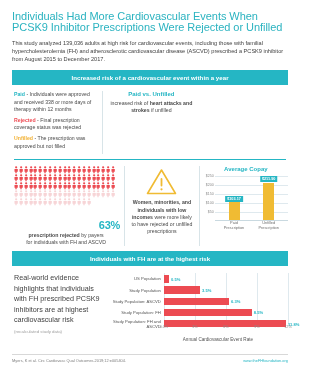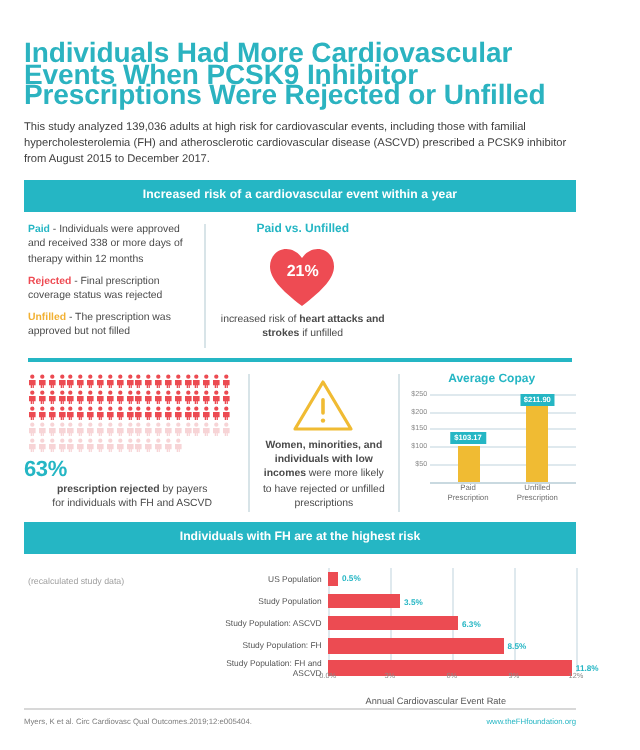--- a/index.html
+++ b/index.html
@@ -9,25 +9,25 @@
     background:#ffffff;
     color:#4a4a4a;
     font-size:5px;
     -webkit-font-smoothing:antialiased;
   }
   .page { position:relative; width:300px; height:375px; padding:0 12px; }
 
   
   .hdr-title {
     color:#2bb3c0;
-    font-weight:bold;
-    font-size:14px;
+    font-weight:normal;
+    font-size:11px;
     line-height:10.5px;
     letter-spacing:-0.05px;
-    padding-top:21px;
+    padding-top:11px;
   }
   .hdr-body {
     font-size:5.6px;
     line-height:8.2px;
     color:#3f3f3f;
     padding-top:7px;
   }
 
   
   .banner {
@@ -73,21 +73,21 @@
   .rule { height:1.6px; background:#25b6c4; margin:5px 2px 0; }
 
   
   .mid { display:flex; padding-top:6px; }
   .m1 { flex:0 0 41%; border-right:0.6px solid #d8e4e8; padding-right:4px; }
   .m2 { flex:0 0 27%; border-right:0.6px solid #d8e4e8; padding:0 4px; }
   .m3 { flex:0 0 32%; padding-left:4px; }
 
   .picto { display:flex; flex-wrap:wrap; width:104px; margin:0 auto; gap:0.6px 0.55px; }
   .person { width:4.3px; height:7.4px; }
-  .big-pct { text-align:left; color:#25b6c4; font-weight:bold; font-size:11px; margin-top:3px; letter-spacing:-0.2px;}
+  .big-pct { text-align:right; color:#25b6c4; font-weight:bold; font-size:11px; margin-top:13px; letter-spacing:-0.2px;}
   .picto-cap { text-align:center; font-size:5.2px; line-height:7px; margin-top:1px; }
   .picto-cap b { font-weight:bold; }
 
   .tri { display:flex; justify-content:center; margin-top:2px; }
   .alert-cap { text-align:center; font-size:5.2px; line-height:7.2px; margin-top:4px; }
   .alert-cap b { font-weight:bold; }
 
   
   .copay-title { color:#25b6c4; font-weight:bold; font-size:6px; text-align:center; margin-bottom:2px; }
   .copay { position:relative; height:56px; }
@@ -157,28 +157,20 @@
         </p>
         <p>
           <span class="k unf">Unfilled</span><span> - The prescription was approved but not filled</span>
         </p>
       </div>
     </div>
 
 
     <div class="col c3">
       <div class="col-head">Paid vs. Unfilled</div>
-      <div class="heartwrap">
-        <div class="heart">
-          <svg width="34" height="31" viewBox="0 0 34 31" aria-hidden="true">
-            <path d="M17 30 C6 21.5 1 15.8 1 10.2 C1 5 4.8 1.5 9.2 1.5 C12.3 1.5 15.2 3.3 17 6 C18.8 3.3 21.7 1.5 24.8 1.5 C29.2 1.5 33 5 33 10.2 C33 15.8 28 21.5 17 30 Z" fill="#ee4b53"></path>
-          </svg>
-          <div class="pct">21%</div>
-        </div>
-      </div>
       <div class="cap">
         <span>increased risk of </span><b>heart attacks and strokes</b><span> if unfilled</span>
       </div>
     </div>
   </div>
 
   <div class="rule"></div>
 
   <div class="mid">
 
@@ -634,20 +626,21 @@
             <span>Unfilled<br>Prescription</span>
           </div>
       </div>
     </div>
   </div>
 
   <div class="banner2">Individuals with FH are at the highest risk</div>
 
   <div class="bot">
     <div class="bl">
+      <h3>Real-world evidence highlights that individuals with FH prescribed PCSK9 inhibitors are at highest cardiovascular risk</h3>
       <div class="note">(recalculated study data)</div>
     </div>
     <div class="br">
       <div class="bchart" id="bchart">
           <div class="bgrid" style="left:calc(56px + (100% - 56px)*0)"></div>
           <div class="bgrid" style="left:calc(56px + (100% - 56px)*0.25)"></div>
           <div class="bgrid" style="left:calc(56px + (100% - 56px)*0.5)"></div>
           <div class="bgrid" style="left:calc(56px + (100% - 56px)*0.75)"></div>
           <div class="bgrid" style="left:calc(56px + (100% - 56px)*1)"></div>
           <div class="brow">

